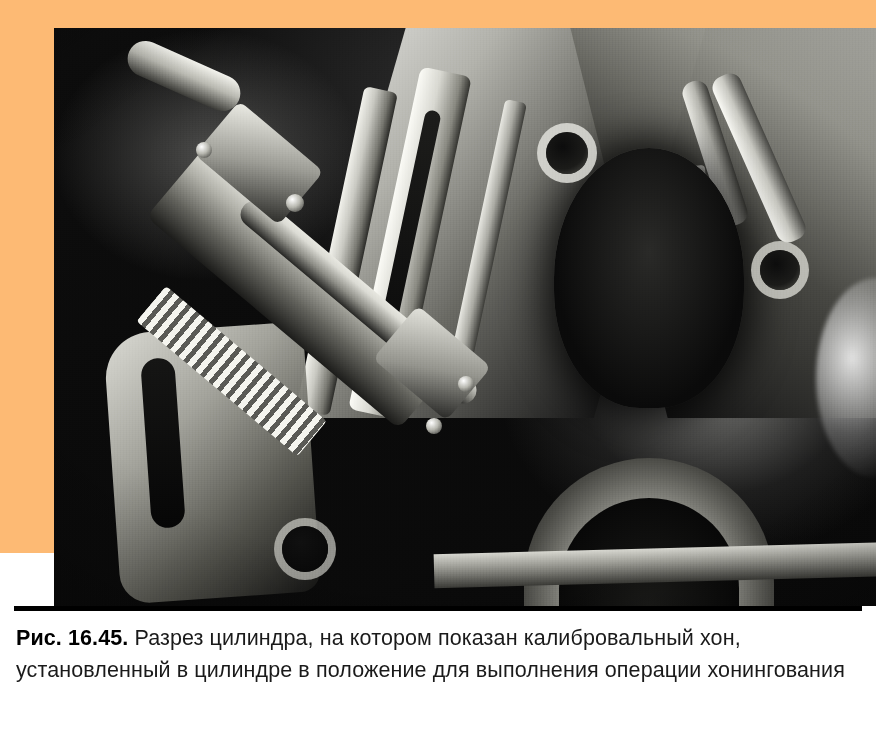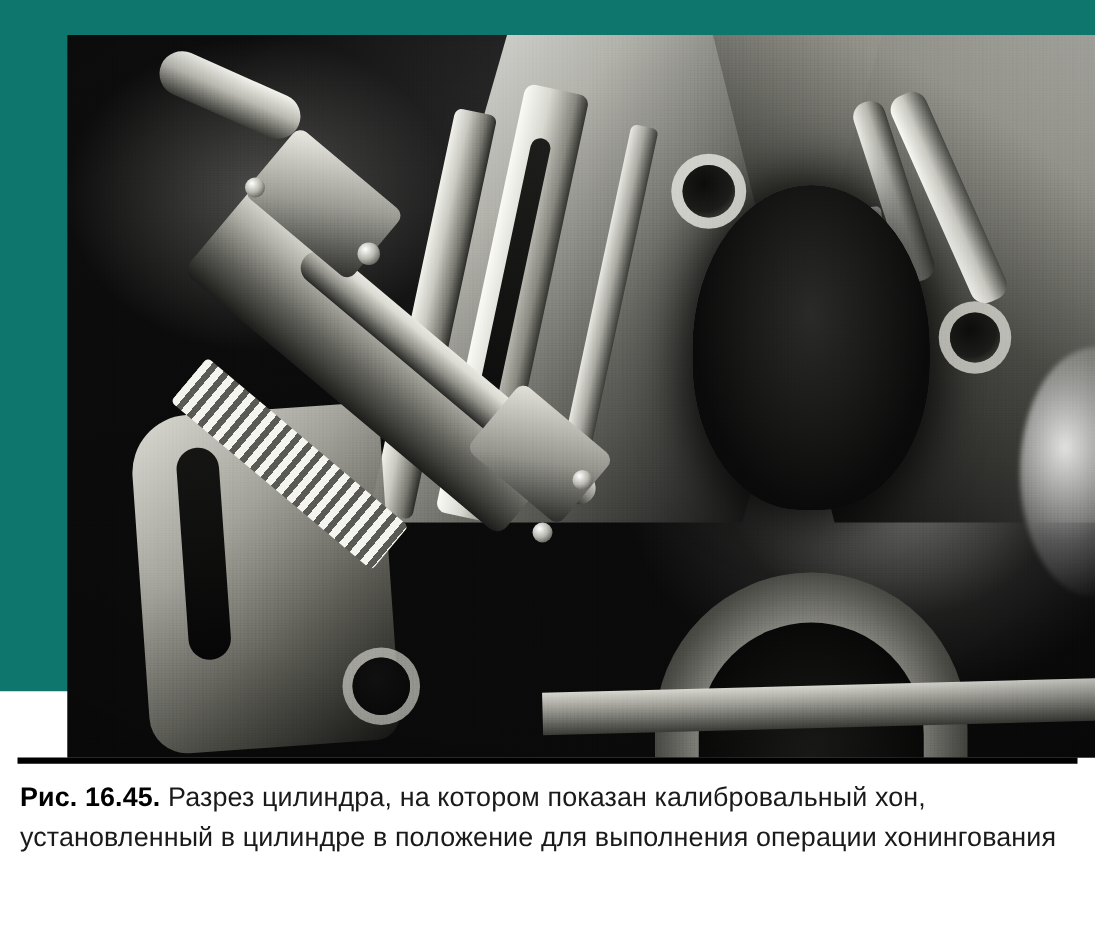--- a/index.html
+++ b/index.html
@@ -10,21 +10,21 @@
   body {
     width: 876px;
     height: 745px;
     font-family: "Liberation Sans", sans-serif;
     overflow: hidden;
   }
   .page {
     position: relative;
     width: 876px;
     height: 553px;
-    background: #0f766e;
+    background: #fdba74;
   }
 
   
   .figure {
     position: absolute;
     left: 14px;
     top: 12px;
     width: 848px;
     height: 578px;
     background: #0d0d0d;

